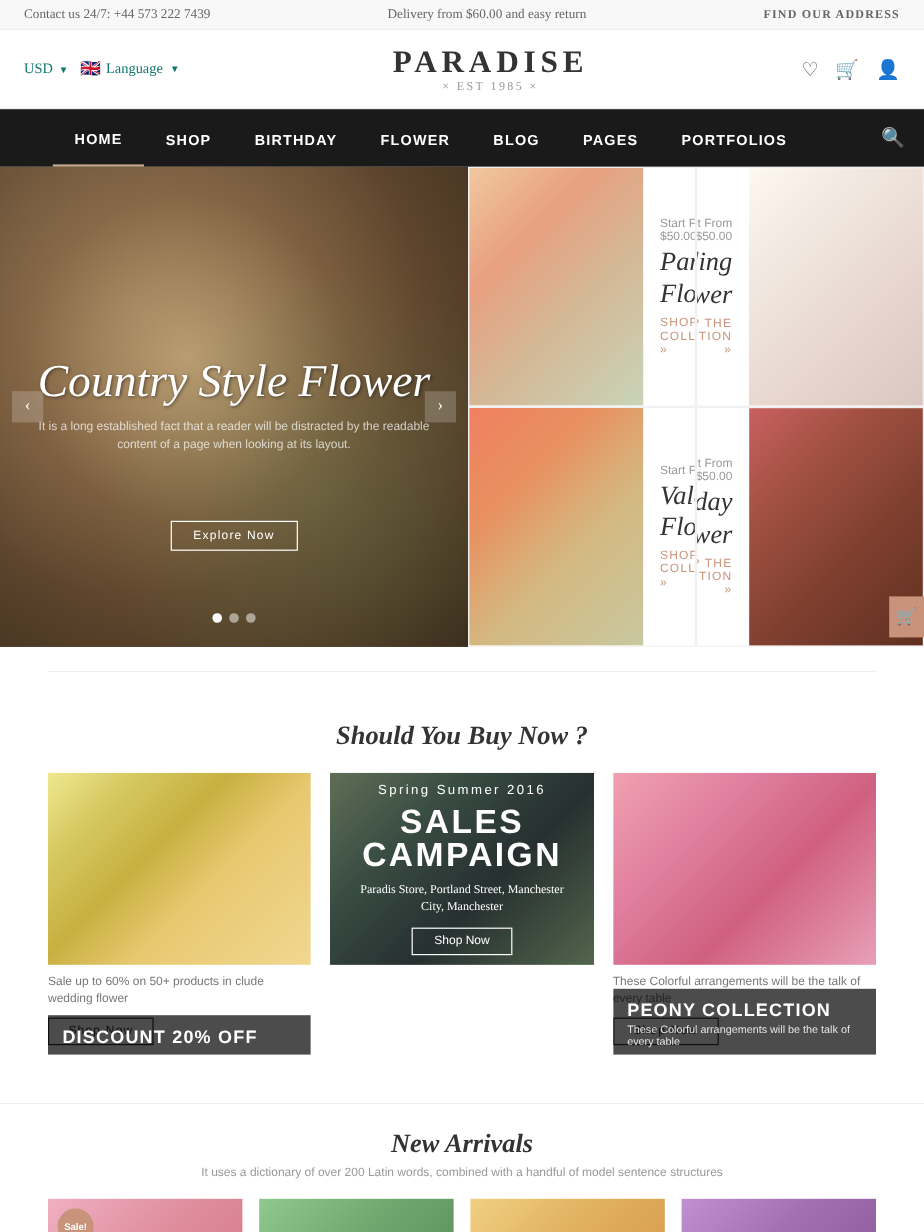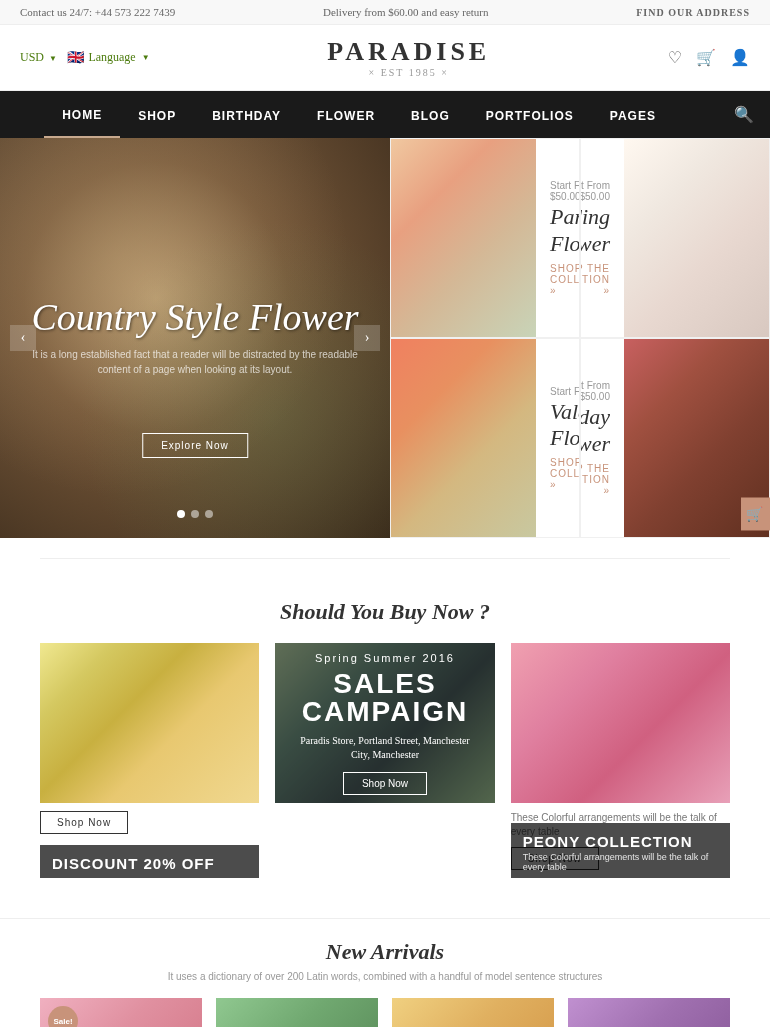--- a/index.html
+++ b/index.html
@@ -23,21 +23,21 @@
       display: flex;
       align-items: center;
       justify-content: space-between;
       border-bottom: 1px solid #eee;
     }
     .header-left {
       display: flex;
       align-items: center;
       gap: 10px;
       font-size: 12px;
-      color: #4d7c0f;
+      color: #0f766e;
     }
     .header-center {
       text-align: center;
     }
     .brand-name {
       font-size: 26px;
       font-weight: bold;
       letter-spacing: 4px;
       color: #333;
       font-family: 'Georgia', serif;
@@ -483,22 +483,22 @@
   </div>
 </div>
 
 <nav class="nav">
   <div class="nav-items">
     <span class="nav-item active">HOME</span>
     <span class="nav-item">SHOP</span>
     <span class="nav-item">BIRTHDAY</span>
     <span class="nav-item">FLOWER</span>
     <span class="nav-item">BLOG</span>
+    <span class="nav-item">PAGES</span>
     <span class="nav-item">PORTFOLIOS</span>
-    <span class="nav-item">PAGES</span>
   </div>
   <span class="nav-search">🔍</span>
 </nav>
 
 <div class="hero-section">
 
   <div class="hero-main">
     <div class="hero-bg"></div>
     <div class="hero-woman"></div>
 
@@ -587,20 +587,21 @@
 <div class="buy-section">
   <h2 class="section-title">Should You Buy Now ?</h2>
   <div class="buy-grid">
 
     <div class="buy-card">
       <div class="buy-card-img buy-card-img-1"></div>
       <div class="buy-badge">
         <div class="buy-badge-title">DISCOUNT 20% OFF</div>
       </div>
       <div class="buy-card-body">
+        <p class="buy-card-desc">Sale up to 60% on 50+ products in clude wedding flower</p>
         <button class="buy-shop-btn">Shop Now</button>
       </div>
     </div>
 
     <div class="buy-card buy-card-campaign">
       <div style="position:relative;">
         <div class="buy-card-img buy-card-img-2"></div>
         <div class="campaign-overlay">
           <div class="campaign-subtitle">Spring Summer 2016</div>
           <div class="campaign-title">SALES CAMPAIGN</div>

